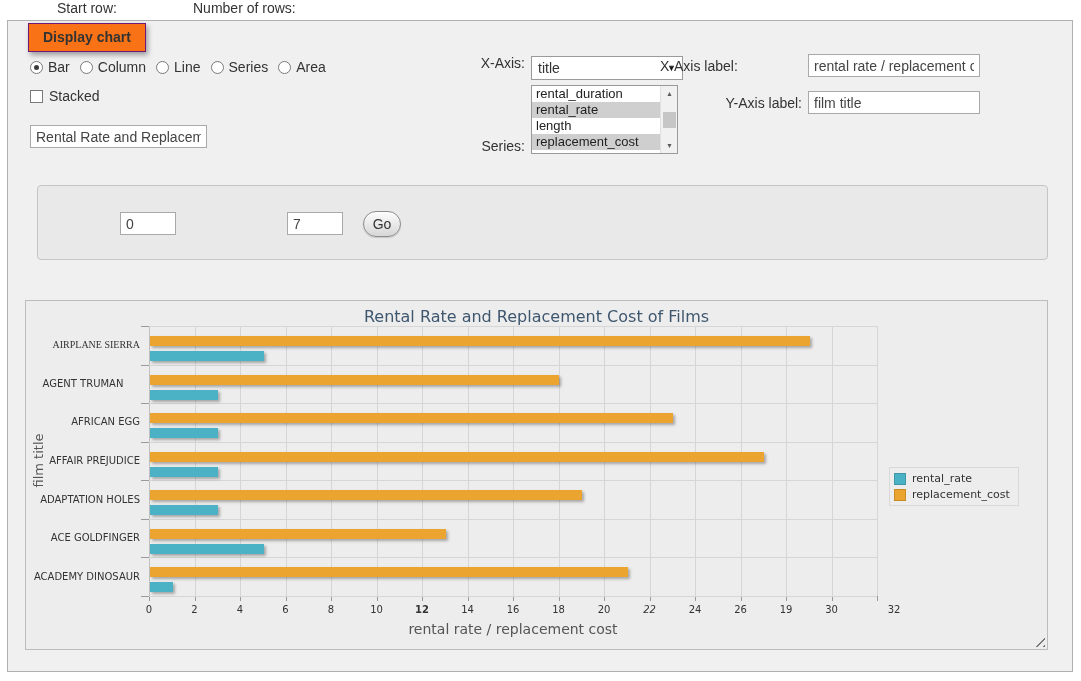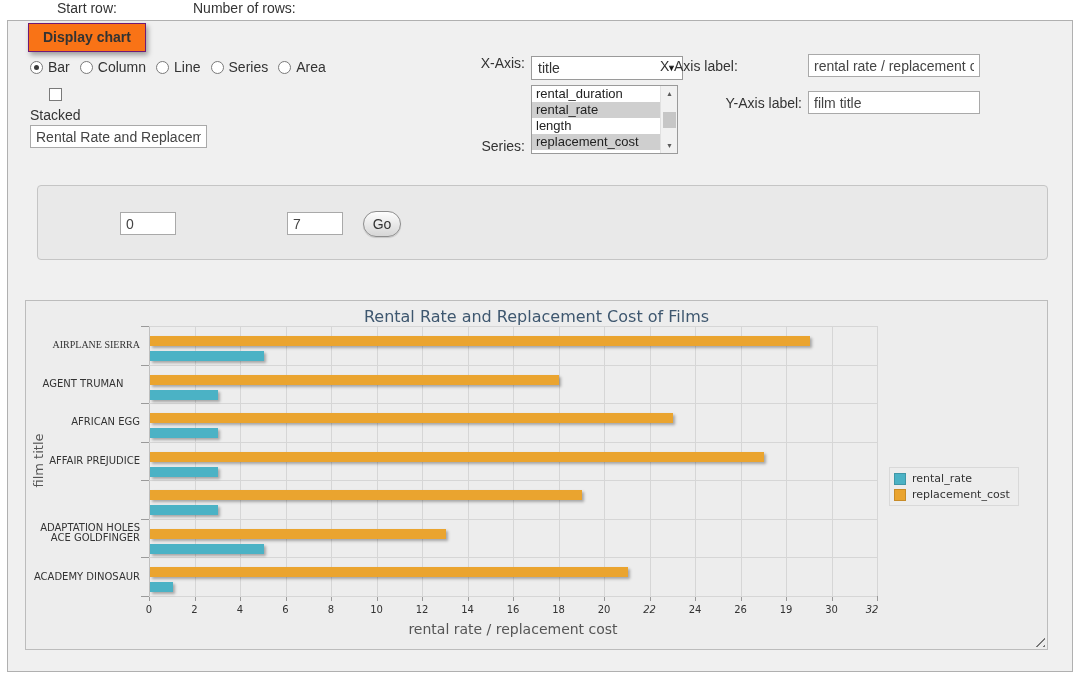--- a/index.html
+++ b/index.html
@@ -19,21 +19,21 @@
     padding:5px 14px 6px 14px; font-weight:bold; color:#333;
     box-shadow:2px 3px 5px rgba(0,0,0,0.35); z-index:6;margin-top:16px; }
 
   
   .radio-row { left:30px; top:58px; height:18px; display:flex; align-items:center; gap:10px; }
   .radio-opt { display:flex; align-items:center; gap:5px; cursor:default; }
   .radio-circle { width:13px; height:13px; border-radius:50%;
     border:1px solid #7a7a7a; background:#fff; position:relative; display:inline-block; }
   .radio-circle.checked::after { content:""; position:absolute; left:3px; top:3px;
     width:5px; height:5px; border-radius:50%; background:#3b3b3b; }
-  .stacked-row { left:30px; top:88px; display:flex; align-items:center; gap:6px;flex-direction:column; }
+  .stacked-row { left:30px; top:88px; display:flex; align-items:center; gap:6px; }
   .checkbox { width:13px; height:13px; border:1px solid #7a7a7a; background:#fff; display:inline-block; }
 
   input.txt { position:absolute; border:1px solid #a9a9a9; background:#fff;
     font-family:"Liberation Sans",sans-serif; font-size:14px; color:#444;
     padding:1px 5px; height:23px; }
   .title-input { left:30px; top:125px; width:177px; }
   .xlabel-input { left:808px; top:54px; width:172px; }
   .ylabel-input { left:808px; top:91px; width:172px; }
 
   .lbl { position:absolute; color:#333; }
@@ -183,21 +183,21 @@
     <div class="xtick" style="left: 259.5px; top: 295px;"></div>
     <div class="xtick-label" style="left: 259.5px; top: 303px;">6</div>
     <div class="vgrid" style="left: 305px; top: 25px; height: 270px;"></div>
     <div class="xtick" style="left: 305px; top: 295px;"></div>
     <div class="xtick-label" style="left: 305px; top: 303px;">8</div>
     <div class="vgrid" style="left: 350.5px; top: 25px; height: 270px;"></div>
     <div class="xtick" style="left: 350.5px; top: 295px;"></div>
     <div class="xtick-label" style="left: 350.5px; top: 303px;">10</div>
     <div class="vgrid" style="left: 396px; top: 25px; height: 270px;"></div>
     <div class="xtick" style="left: 396px; top: 295px;"></div>
-    <div class="xtick-label" style="left: 396px; top: 303px;">12</div>
+    <div class="xtick-label" style="left: 396px; top: 303px; font-weight: bold;">12</div>
     <div class="vgrid" style="left: 441.5px; top: 25px; height: 270px;"></div>
     <div class="xtick" style="left: 441.5px; top: 295px;"></div>
     <div class="xtick-label" style="left: 441.5px; top: 303px;">14</div>
     <div class="vgrid" style="left: 487px; top: 25px; height: 270px;"></div>
     <div class="xtick" style="left: 487px; top: 295px;"></div>
     <div class="xtick-label" style="left: 487px; top: 303px;">16</div>
     <div class="vgrid" style="left: 532.5px; top: 25px; height: 270px;"></div>
     <div class="xtick" style="left: 532.5px; top: 295px;"></div>
     <div class="xtick-label" style="left: 532.5px; top: 303px;">18</div>
     <div class="vgrid" style="left: 578px; top: 25px; height: 270px;"></div>
@@ -213,21 +213,21 @@
     <div class="xtick" style="left: 714.5px; top: 295px;"></div>
     <div class="xtick-label" style="left: 714.5px; top: 303px;">26</div>
     <div class="vgrid" style="left: 760px; top: 25px; height: 270px;"></div>
     <div class="xtick" style="left: 760px; top: 295px;"></div>
     <div class="xtick-label" style="left: 760px; top: 303px;">19</div>
     <div class="vgrid" style="left: 805.5px; top: 25px; height: 270px;"></div>
     <div class="xtick" style="left: 805.5px; top: 295px;"></div>
     <div class="xtick-label" style="left: 805.5px; top: 303px;">30</div>
     <div class="vgrid" style="left: 851px; top: 25px; height: 270px;"></div>
     <div class="xtick" style="left: 851px; top: 295px;"></div>
-    <div class="xtick-label" style="left: 846px; top: 303px; font-style: italic;">32</div>
+    <div class="xtick-label" style="left: 868px; top: 303px;">32</div>
     <div class="hgrid" style="top: 25px; left: 123px; width: 728px;"></div>
     <div class="ytick" style="top: 25px; left: 115px;"></div>
     <div class="hgrid" style="top: 63.5714px; left: 123px; width: 728px;"></div>
     <div class="ytick" style="top: 63.5714px; left: 115px;"></div>
     <div class="hgrid" style="top: 102.143px; left: 123px; width: 728px;"></div>
     <div class="ytick" style="top: 102.143px; left: 115px;"></div>
     <div class="hgrid" style="top: 140.714px; left: 123px; width: 728px;"></div>
     <div class="ytick" style="top: 140.714px; left: 115px;"></div>
     <div class="hgrid" style="top: 179.286px; left: 123px; width: 728px;"></div>
     <div class="ytick" style="top: 179.286px; left: 115px;"></div>
@@ -235,21 +235,21 @@
     <div class="ytick" style="top: 217.857px; left: 115px;"></div>
     <div class="hgrid" style="top: 256.429px; left: 123px; width: 728px;"></div>
     <div class="ytick" style="top: 256.429px; left: 115px;"></div>
     <div class="hgrid" style="top: 295px; left: 123px; width: 728px;"></div>
     <div class="ytick" style="top: 295px; left: 115px;"></div>
     <div class="vgrid" style="left: 851px; top: 25px; height: 270px;"></div>
     <div class="cat-label" style="left: 0px; width: 114px; top: 38.2857px; font-family: Liberation Serif, serif;">AIRPLANE SIERRA</div>
     <div class="cat-label" style="left: 0px; width: 114px; top: 76.8571px; text-align: center;">AGENT TRUMAN</div>
     <div class="cat-label" style="left: 0px; width: 114px; top: 115.429px;">AFRICAN EGG</div>
     <div class="cat-label" style="left: 0px; width: 114px; top: 154px;">AFFAIR PREJUDICE</div>
-    <div class="cat-label" style="left: 0px; width: 114px; top: 192.571px; margin-top: 28px;">ADAPTATION HOLES</div>
+    <div class="cat-label" style="left: 0px; width: 114px; top: 192.571px;">ADAPTATION HOLES</div>
     <div class="cat-label" style="left: 0px; width: 114px; top: 231.143px;">ACE GOLDFINGER</div>
     <div class="cat-label" style="left: 0px; width: 114px; top: 269.714px;">ACADEMY DINOSAUR</div>
     <div class="bar" style="left: 124px; top: 35px; width: 659.522px; background: linear-gradient(rgb(234, 164, 47), rgb(234, 164, 47)) rgb(234, 164, 47);"></div>
     <div class="bar" style="left: 124px; top: 50px; width: 113.522px; background: linear-gradient(rgb(75, 178, 197), rgb(75, 178, 197)) rgb(75, 178, 197);"></div>
     <div class="bar" style="left: 124px; top: 73.5714px; width: 409.272px; background: linear-gradient(rgb(234, 164, 47), rgb(234, 164, 47)) rgb(234, 164, 47);"></div>
     <div class="bar" style="left: 124px; top: 88.5714px; width: 68.0225px; background: linear-gradient(rgb(75, 178, 197), rgb(75, 178, 197)) rgb(75, 178, 197);"></div>
     <div class="bar" style="left: 124px; top: 112.143px; width: 523.022px; background: linear-gradient(rgb(234, 164, 47), rgb(234, 164, 47)) rgb(234, 164, 47);"></div>
     <div class="bar" style="left: 124px; top: 127.143px; width: 68.0225px; background: linear-gradient(rgb(75, 178, 197), rgb(75, 178, 197)) rgb(75, 178, 197);"></div>
     <div class="bar" style="left: 124px; top: 150.714px; width: 614.022px; background: linear-gradient(rgb(234, 164, 47), rgb(234, 164, 47)) rgb(234, 164, 47);"></div>
     <div class="bar" style="left: 124px; top: 165.714px; width: 68.0225px; background: linear-gradient(rgb(75, 178, 197), rgb(75, 178, 197)) rgb(75, 178, 197);"></div>

